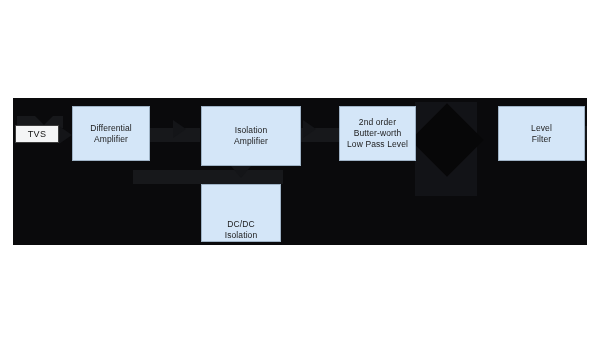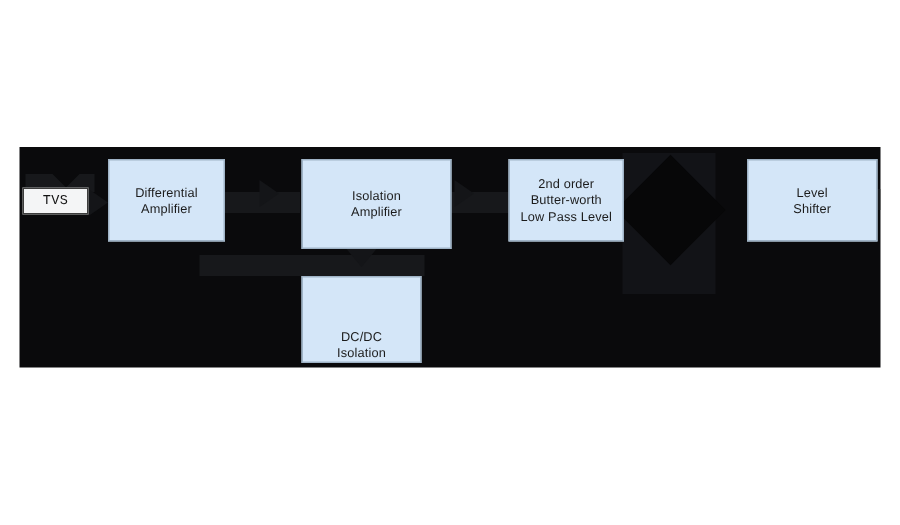--- a/index.html
+++ b/index.html
@@ -84,21 +84,20 @@
     position: absolute;
     background: #f4f5f6;
     border: 1px solid #3c3c3c;
     box-sizing: border-box;
     display: flex;
     align-items: center;
     justify-content: center;
     color: #111111;
     font-size: 9px;
     letter-spacing: .3px;
-    font-family: Liberation Mono, monospace;
   }
   .tvs-notch {
     position: absolute;
     width: 0;
     height: 0;
     border-left: 9px solid transparent;
     border-right: 9px solid transparent;
     border-top: 9px solid #0a0a0c;
   }
 </style>
@@ -157,18 +156,18 @@
       <div>
         <span>2nd order</span>
         <span>Butter-worth</span>
         <span>Low Pass Level</span>
       </div>
     </div>
 
     <div class="block" style="left:463px; top:8px; width:87px; height:55px;margin-left:22px;">
       <div>
         <span>Level</span>
-        <span>Shifter</span>
+        <span>Filter</span>
       </div>
     </div>
 
   </div>
 </div>
 
 </body></html>

